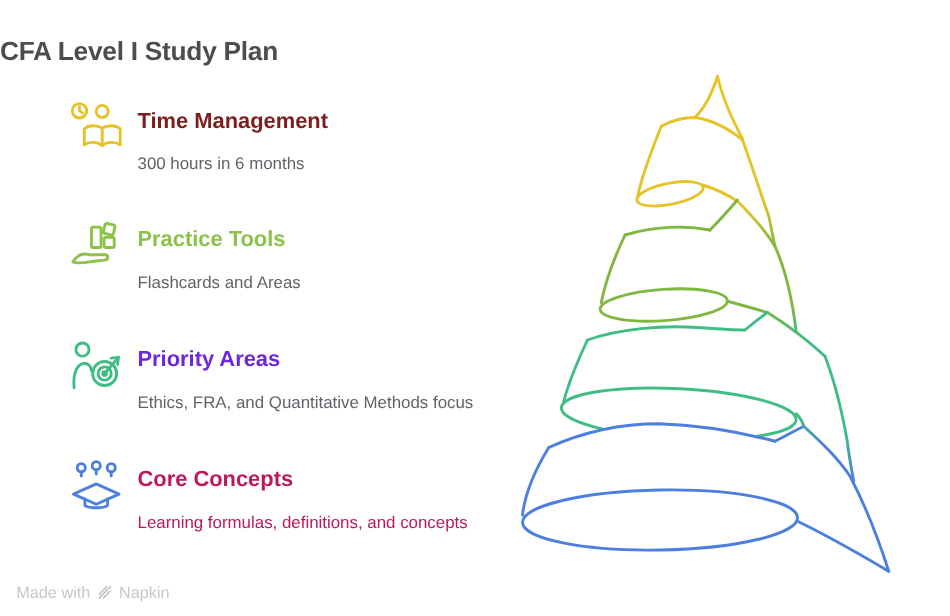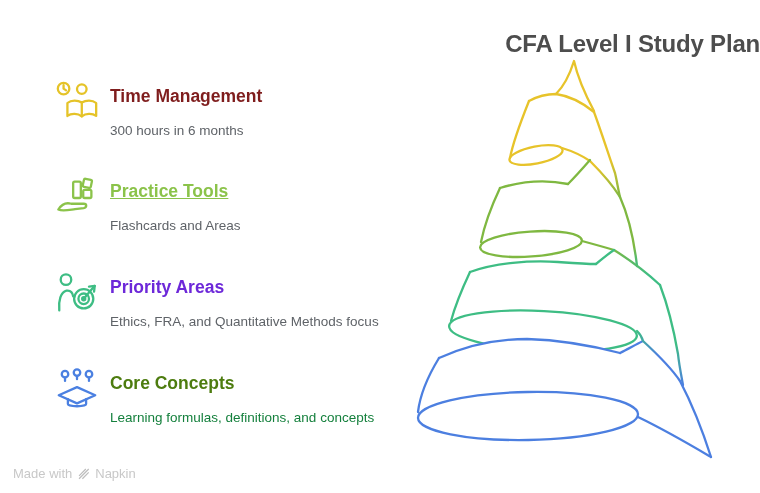--- a/index.html
+++ b/index.html
@@ -1,19 +1,19 @@
 <!DOCTYPE html>
 <html><head>
 <meta charset="utf-8">
 <style>
   html,body{margin:0;padding:0;background:#fff;}
   .page{position:relative;width:760px;height:493px;background:#fff;overflow:hidden;
         font-family:"Liberation Sans", sans-serif;}
-  .title{position:absolute;top:30px;left:0;width:760px;text-align:right;
-         font-size:24px;font-weight:700;letter-spacing:-0.2px;}
+  .title{position:absolute;top:30px;left:0;width:760px;text-align:left;
+         font-size:21px;font-weight:700;letter-spacing:-0.2px;}
   .spiral{position:absolute;left:0;top:0;pointer-events:none;}
   .item{position:absolute;left:54px;width:380px;height:70px;}
   .item .icon{position:absolute;left:0;top:0;width:46px;height:50px;}
   .item .label{position:absolute;left:56px;top:8px;font-size:17.5px;font-weight:700;}
   .item .desc{position:absolute;left:56px;top:45px;font-size:13.5px;}
   .watermark{position:absolute;left:13px;top:466px;display:flex;align-items:center;gap:5px;
              font-size:13px;}
   .watermark .wicon{display:inline-flex;}
 </style>
 </head>
@@ -114,21 +114,21 @@
 
   <div class="item" style="top:173px">
     <svg class="icon" viewBox="0 0 48 48">
       <g fill="none" stroke-width="2.4" stroke-linecap="round" stroke-linejoin="round" stroke="#8BC34A">
         <rect x="20" y="7" width="8" height="17" rx="1.5"></rect>
         <rect x="30.5" y="4.5" width="8.5" height="8.5" rx="1.5" transform="rotate(12 35 9)"></rect>
         <rect x="30.5" y="15.5" width="8.5" height="8.5" rx="1.5"></rect>
         <path d="M4.5 36c3.5-5.5 8.5-7.5 13.5-6l13 0c3.5 0 3.5 4 0 4.5l-9 1c-7 1-13 2.5-17.5.5Z"></path>
       </g>
     </svg>
-    <div class="label" style="color: rgb(139, 195, 74); text-decoration: underline;">Practice Tools</div>
+    <div class="label" style="color: rgb(139, 195, 74);">Practice Tools</div>
     <div class="desc" style="color: rgb(95, 99, 104);">Flashcards and Areas</div>
   </div>
 
   <div class="item" style="top:269px">
     <svg class="icon" viewBox="0 0 48 48">
       <g fill="none" stroke-width="2.4" stroke-linecap="round" stroke-linejoin="round" stroke="#3EBD84">
         <circle cx="12.5" cy="9" r="5.5"></circle>
         <path d="M5.5 41c-1-10 1.5-19 7.5-20.5 3.8-.5 6.4 2 7 6"></path>
         <circle cx="31" cy="29" r="10"></circle>
           <circle cx="31" cy="29" r="5.5"></circle>
@@ -147,22 +147,22 @@
         <circle cx="11.5" cy="7.5" r="3.4"></circle>
           <path d="M11.5 11v3.5"></path>
         <circle cx="24" cy="5.8" r="3.4"></circle>
           <path d="M24 9.2v3.5"></path>
         <circle cx="36.5" cy="7.5" r="3.4"></circle>
           <path d="M36.5 11v3.5"></path>
         <path d="M5 29.5 24 21l19 8.5L24 38Z"></path>
         <path d="M14.5 33.5v5.2c0 3 19 3 19 0v-5.2"></path>
       </g>
     </svg>
-    <div class="label" style="color: #4d7c0f;">Core Concepts</div>
-    <div class="desc" style="color: #15803d;">Learning formulas, definitions, and concepts</div>
+    <div class="label" style="color: #be185d;">Core Concepts</div>
+    <div class="desc" style="color: #be185d;">Learning formulas, definitions, and concepts</div>
   </div>
 
   <div class="watermark" style="color: rgb(200, 200, 200); justify-content: space-between;">
     <span>Made with</span>
     <span class="wicon">
       <svg width="13" height="13" viewBox="0 0 14 14" fill="none">
         <path d="M2.2 9.5 9.5 2.2M2.2 12.6 12.6 2.2M5.8 12.6l6.8-6.8" stroke-width="1.3" stroke="#BDBDBD"></path>
       </svg>
     </span>
     <span>Napkin</span>

